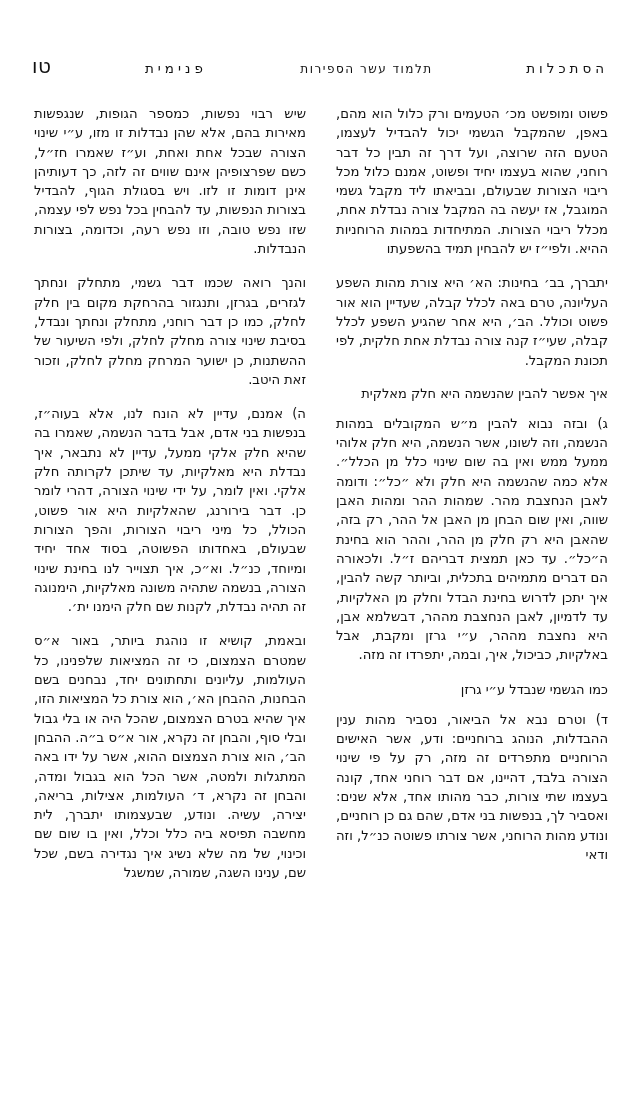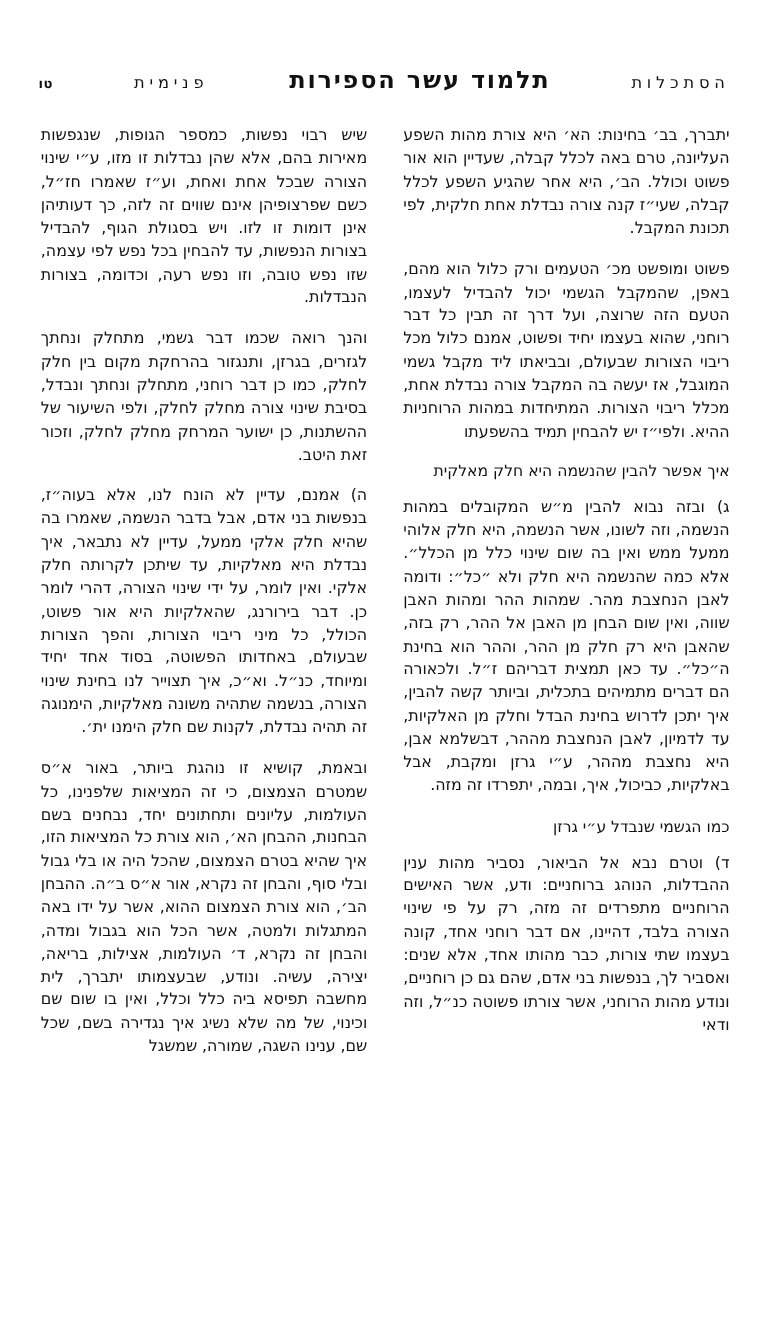--- a/index.html
+++ b/index.html
@@ -35,33 +35,33 @@
     margin-bottom: 26px;
     letter-spacing: 0.5px;
   }
   .runhead .rh-left,
   .runhead .rh-right {
     font-size: 13.5px;
     letter-spacing: 4px;
     white-space: nowrap;
   }
   .runhead .rh-title {
-    font-size: 20px;
-    font-weight: 700;
+    font-size: 12px;
+    font-weight: 400;
     letter-spacing: 1.5px;
     white-space: nowrap;
   }
   .runhead .rh-sub {
     font-size: 13.5px;
     letter-spacing: 4px;
     white-space: nowrap;
   }
   .runhead .rh-folio {
-    font-size: 11px;
-    font-weight: 700;
+    font-size: 20px;
+    font-weight: 400;
     white-space: nowrap;
   }
 
   
   .columns {
     display: flex;
     flex-direction: row;
     width: 100%;
     column-gap: 30px;
     align-items: flex-start;
@@ -106,22 +106,22 @@
   <div class="runhead">
     <div class="rh-right">הסתכלות</div>
     <div class="rh-title">תלמוד עשר הספירות</div>
     <div class="rh-sub">פנימית</div>
     <div class="rh-folio">טו</div>
   </div>
 
   <div class="columns">
 
     <div class="col">
+      <p class="para tight">פשוט ומופשט מכ׳ הטעמים ורק כלול הוא מהם, באפן, שהמקבל הגשמי יכול להבדיל לעצמו, הטעם הזה שרוצה, ועל דרך זה תבין כל דבר רוחני, שהוא בעצמו יחיד ופשוט, אמנם כלול מכל ריבוי הצורות שבעולם, ובביאתו ליד מקבל גשמי המוגבל, אז יעשה בה המקבל צורה נבדלת אחת, מכלל ריבוי הצורות. המתיחדות במהות הרוחניות ההיא. ולפי״ז יש להבחין תמיד בהשפעתו</p>
       <p class="para tight">יתברך, בב׳ בחינות: הא׳ היא צורת מהות השפע העליונה, טרם באה לכלל קבלה, שעדיין הוא אור פשוט וכולל. הב׳, היא אחר שהגיע השפע לכלל קבלה, שעי״ז קנה צורה נבדלת אחת חלקית, לפי תכונת המקבל.</p>
-      <p class="para tight">פשוט ומופשט מכ׳ הטעמים ורק כלול הוא מהם, באפן, שהמקבל הגשמי יכול להבדיל לעצמו, הטעם הזה שרוצה, ועל דרך זה תבין כל דבר רוחני, שהוא בעצמו יחיד ופשוט, אמנם כלול מכל ריבוי הצורות שבעולם, ובביאתו ליד מקבל גשמי המוגבל, אז יעשה בה המקבל צורה נבדלת אחת, מכלל ריבוי הצורות. המתיחדות במהות הרוחניות ההיא. ולפי״ז יש להבחין תמיד בהשפעתו</p>
       <div class="heading">איך אפשר להבין שהנשמה היא חלק מאלקית</div>
       <p class="para tight">ג) ובזה נבוא להבין מ״ש המקובלים במהות הנשמה, וזה לשונו, אשר הנשמה, היא חלק אלוהי ממעל ממש ואין בה שום שינוי כלל מן הכלל״. אלא כמה שהנשמה היא חלק ולא ״כל״: ודומה לאבן הנחצבת מהר. שמהות ההר ומהות האבן שווה, ואין שום הבחן מן האבן אל ההר, רק בזה, שהאבן היא רק חלק מן ההר, וההר הוא בחינת ה״כל״. עד כאן תמצית דבריהם ז״ל. ולכאורה הם דברים מתמיהים בתכלית, וביותר קשה להבין, איך יתכן לדרוש בחינת הבדל וחלק מן האלקיות, עד לדמיון, לאבן הנחצבת מההר, דבשלמא אבן, היא נחצבת מההר, ע״י גרזן ומקבת, אבל באלקיות, כביכול, איך, ובמה, יתפרדו זה מזה.</p>
       <div class="heading two-line">
         <div>כמו הגשמי שנבדל ע״י גרזן</div>
       </div>
       <p class="para tight">ד) וטרם נבא אל הביאור, נסביר מהות ענין ההבדלות, הנוהג ברוחניים: ודע, אשר האישים הרוחניים מתפרדים זה מזה, רק על פי שינוי הצורה בלבד, דהיינו, אם דבר רוחני אחד, קונה בעצמו שתי צורות, כבר מהותו אחד, אלא שנים: ואסביר לך, בנפשות בני אדם, שהם גם כן רוחניים, ונודע מהות הרוחני, אשר צורתו פשוטה כנ״ל, וזה ודאי</p>
     </div>
 
     <div class="col">
       <p class="para tight">שיש רבוי נפשות, כמספר הגופות, שנגפשות מאירות בהם, אלא שהן נבדלות זו מזו, ע״י שינוי הצורה שבכל אחת ואחת, וע״ז שאמרו חז״ל, כשם שפרצופיהן אינם שווים זה לזה, כך דעותיהן אינן דומות זו לזו. ויש בסגולת הגוף, להבדיל בצורות הנפשות, עד להבחין בכל נפש לפי עצמה, שזו נפש טובה, וזו נפש רעה, וכדומה, בצורות הנבדלות.</p>

